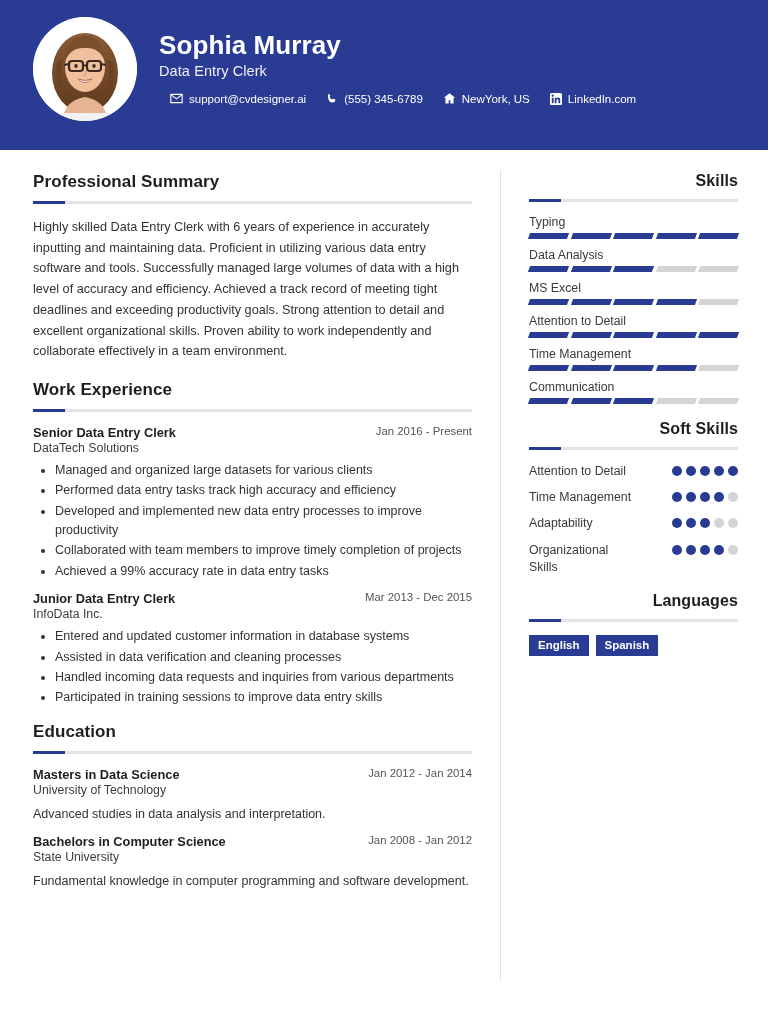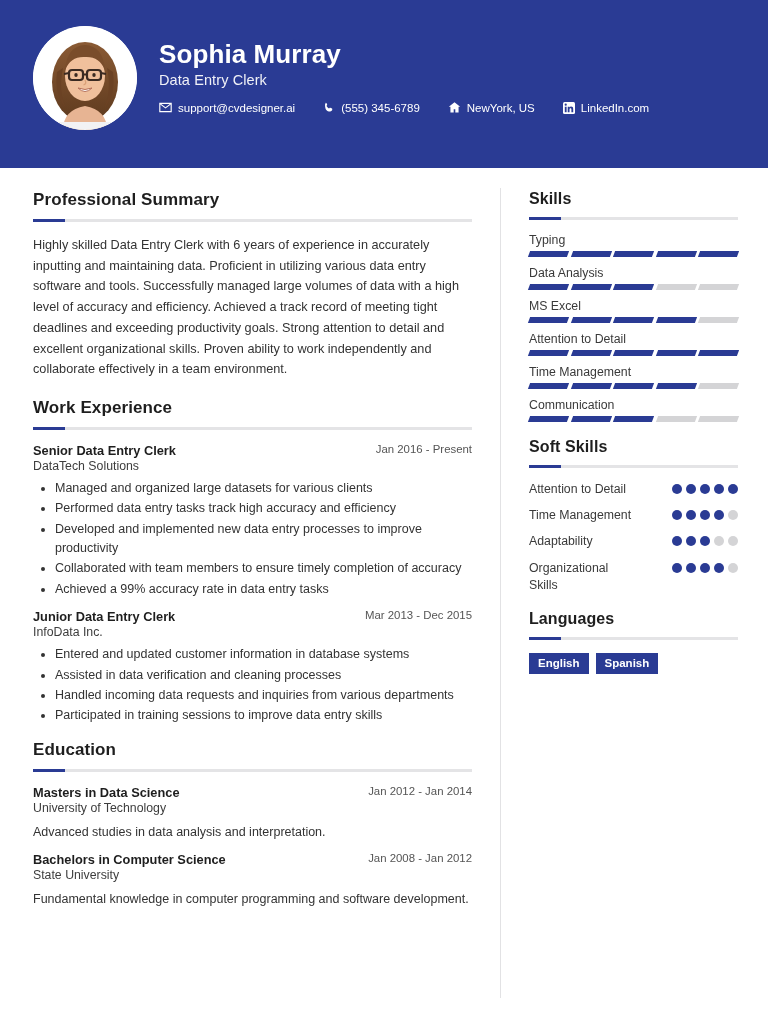--- a/index.html
+++ b/index.html
@@ -9,21 +9,21 @@
     height: 1014px;
     background: #ffffff;
     font-family: "Liberation Sans", sans-serif;
     color: #2b2b2b;
     overflow: hidden;
   }
 
   
   .header {
     background: #2a3b94;
-    height: 168px;
+    height: 150px;
     display: flex;
     align-items: center;
     padding: 0 0 12px 33px;
     position: relative;
   }
 
   .avatar-wrap {
     width: 104px;
     height: 104px;
     border-radius: 50%;
@@ -55,22 +55,23 @@
     font-size: 14.5px;
     color: #f0f1f7;
     margin-top: 3px;
     letter-spacing: 0.1px;
   }
 
   .contacts {
     display: flex;
     align-items: center;
     margin-top: 13px;
-    gap: 28px;
+    gap: 20px;
     flex-wrap: nowrap;
+    margin-left: 11px;
   }
   .contact-item {
     display: flex;
     align-items: center;
     gap: 6px;
     color: #ffffff;
     font-size: 11.5px;
     white-space: nowrap;
   }
   .contact-item svg { display: block; fill: #ffffff; }
@@ -97,21 +98,21 @@
     padding: 22px 30px 0 28px;
   }
 
   
   .sec-title {
     font-size: 17px;
     font-weight: bold;
     color: #1e1e1e;
     letter-spacing: 0.1px;
   }
-  .sec-title.small { font-size: 16px; }
+  .sec-title.small { font-size: 16px; text-align: right; }
   .sec-rule {
     position: relative;
     height: 3px;
     background: #e4e4e6;
     margin-top: 9px;
     margin-bottom: 13px;
   }
   .sec-rule::before {
     content: "";
     position: absolute;
@@ -344,21 +345,21 @@
       <div class="entry">
         <div class="entry-head">
           <span class="entry-role">Senior Data Entry Clerk</span>
           <span class="entry-date">Jan 2016 - Present</span>
         </div>
         <div class="entry-org">DataTech Solutions</div>
         <ul class="bullets">
           <li>Managed and organized large datasets for various clients</li>
           <li>Performed data entry tasks track high accuracy and efficiency</li>
           <li>Developed and implemented new data entry processes to improve productivity</li>
-          <li>Collaborated with team members to ensure timely completion of accuracy</li>
+          <li>Collaborated with team members to improve timely completion of projects</li>
           <li>Achieved a 99% accuracy rate in data entry tasks</li>
         </ul>
       </div>
 
       <div class="entry">
         <div class="entry-head">
           <span class="entry-role">Junior Data Entry Clerk</span>
           <span class="entry-date">Mar 2013 - Dec 2015</span>
         </div>
         <div class="entry-org">InfoData Inc.</div>

